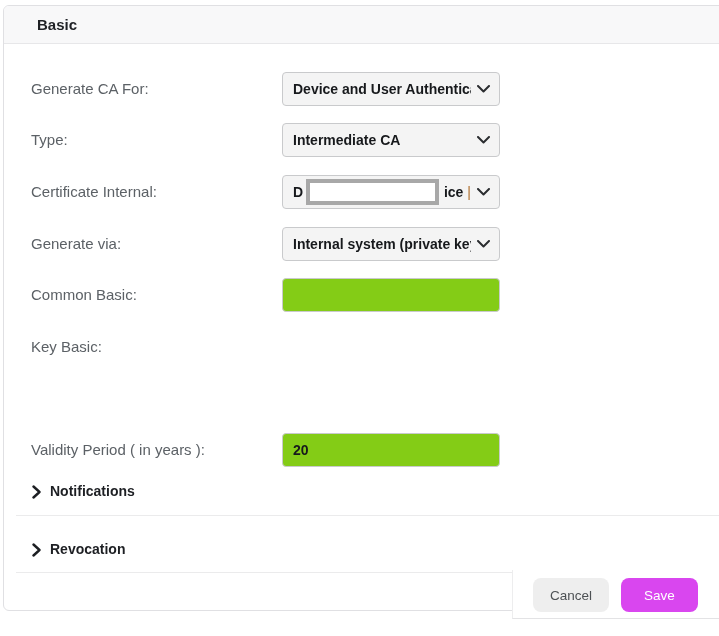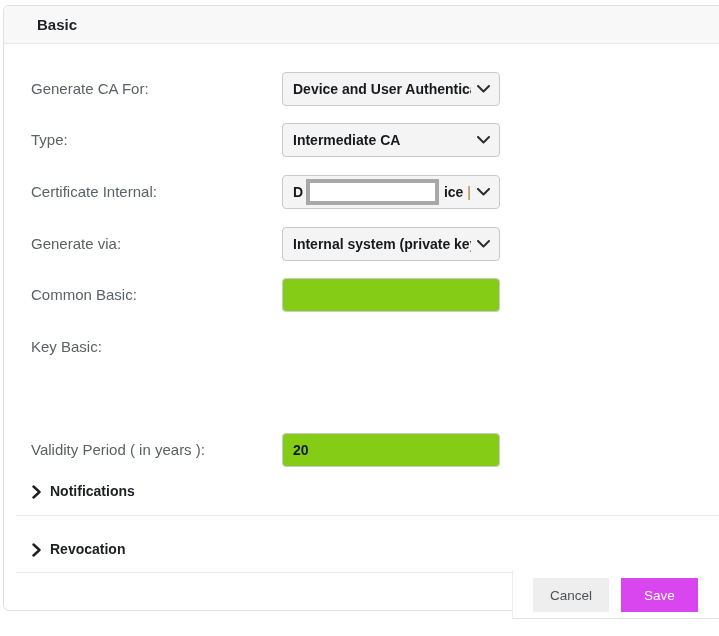--- a/index.html
+++ b/index.html
@@ -131,21 +131,21 @@
     background: #ffffff;
     border-left: 1px solid #ededee;
     border-bottom: 1px solid #e3e3e5;
     z-index: 5;
   }
   .btn {
     position: absolute;
     top: 8px;
     height: 34px;
     border: none;
-    border-radius: 0;
+    border-radius: 8px;
     font-family: "Liberation Sans", sans-serif;
     font-size: 13.5px;
     cursor: pointer;
   }
   .btn-cancel {
     left: 20px; width: 76px;
     background: #eeeeee;
     color: #4d5154;
   }
   .btn-save {

